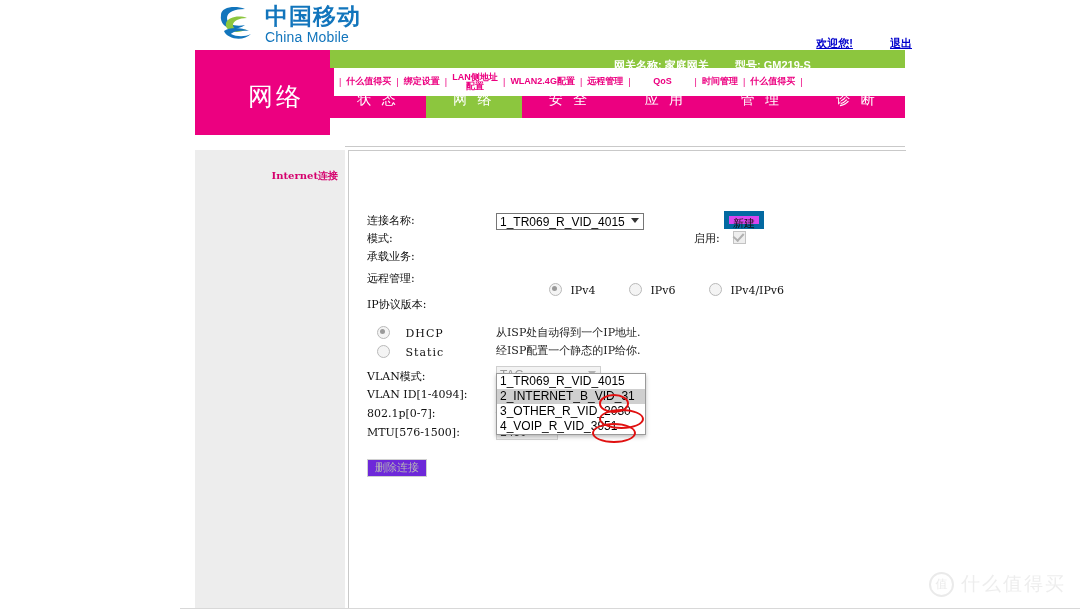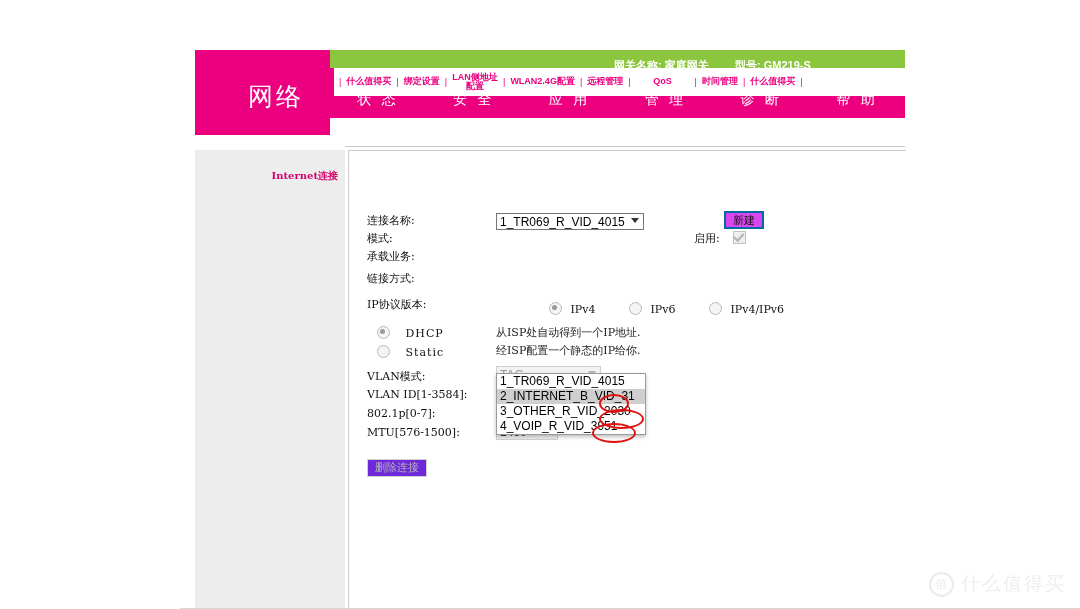--- a/index.html
+++ b/index.html
@@ -94,21 +94,21 @@
 
   .radio{display:inline-block;width:11px;height:11px;border-radius:50%;
          border:1px solid #b9b9b9;background:#f4f4f4;vertical-align:-2px;position:relative;}
   .radio.on::after{content:"";position:absolute;left:2px;top:2px;width:5px;height:5px;
          border-radius:50%;background:#9a9a9a;}
   .chk{display:inline-block;width:11px;height:11px;border:1px solid #c3c3c3;background:#eeeeee;
        vertical-align:-2px;position:relative;}
   .chk.on::after{content:"";position:absolute;left:1px;top:-1px;width:5px;height:8px;
        border:solid #b0b0b0;border-width:0 2px 2px 0;transform:rotate(42deg);}
 
-  .btn{position:absolute;box-sizing:border-box;border:2px solid #0369a1;background:#d946ef;
+  .btn{position:absolute;box-sizing:border-box;border:5px solid #0369a1;background:#d946ef;
        font-family:"DejaVu Sans","Liberation Sans",sans-serif;font-size:11px;color:#111;
        text-align:center;cursor:pointer;}
   .btn.disabled{border:1px solid #d0d0d0;background:#6d28d9;color:#b6b6b6;}
 
   .desc{position:absolute;left:147px;font-size:11px;color:#222;white-space:nowrap;}
 
   
   .ink{position:absolute;border:2px solid #e01010;border-radius:50%;z-index:40;
        pointer-events:none;background:transparent;}
 
@@ -121,36 +121,55 @@
   .wm-text{color:#dcdcdc;font-size:19px;letter-spacing:2px;
       font-family:"DejaVu Sans","Liberation Sans",sans-serif;}
 
   .bottomrule{position:absolute;left:180px;bottom:0;width:900px;height:1px;background:#d8d8d8;}
 </style>
 </head>
 <body>
 
 <div id="page">
 
+  <div class="logo-strip">
+    <div class="logo-wrap">
+      <span class="logo-mark">
+        <svg width="44" height="42" viewBox="0 0 44 42">
+          <path d="M6 12 C6 4, 20 2, 30 6 C20 6, 12 9, 12 15 C12 22, 22 24, 30 22 C18 30, 4 24, 6 12 Z" fill="#1275bc"></path>
+          <path d="M11 20 C13 14, 24 12, 32 15 C24 15, 18 18, 18 22 C18 27, 26 28, 32 26 C22 32, 9 28, 11 20 Z" fill="#8cc63e"></path>
+          <path d="M9 28 C14 24, 26 24, 34 28 C26 27, 18 28, 16 31 C22 34, 30 34, 36 31 C28 39, 12 36, 9 28 Z" fill="#1275bc"></path>
+        </svg>
+      </span>
+      <span class="logo-text">
+        <span class="logo-cn">中国移动</span>
+        <span class="logo-en">China Mobile</span>
+      </span>
+    </div>
+    <div class="welcome">
+      <span class="w1">欢迎您!</span>
+      <a href="#">退出</a>
+    </div>
+  </div>
 
   <div class="mast">
     <div class="mast-left">
       <span>网络</span>
     </div>
     <div class="greenbar">
       <span class="gw-name">网关名称: 家庭网关</span>
       <span class="gw-model">型号: GM219-S</span>
     </div>
     <div class="navbar">
       <div class="navtab">状 态</div>
+      <div class="navtab active">网 络</div>
       <div class="navtab">安 全</div>
       <div class="navtab">应 用</div>
       <div class="navtab">管 理</div>
       <div class="navtab">诊 断</div>
-      <div class="navtab">帮 助</div>
     </div>
   </div>
 
   <div class="subnav">
     <span class="sep">|</span>
     <span class="sitem">什么值得买</span>
     <span class="sep">|</span>
     <span class="sitem">绑定设置</span>
     <span class="sep">|</span>
     <span class="sitem wrap">LAN侧地址配置</span>
@@ -173,21 +192,21 @@
     <div class="leftcol">
       <div class="side-label">Internet连接</div>
     </div>
 
     <div class="maincol">
       <div class="form">
 
         <div class="lbl" style="top:62px">连接名称:</div>
         <div class="lbl" style="top:80px">模式:</div>
         <div class="lbl" style="top:98px">承载业务:</div>
-        <div class="lbl" style="top:120px">链接方式:</div>
+        <div class="lbl" style="top:120px">远程管理:</div>
         <div class="lbl" style="top:146px">IP协议版本:</div>
 
         <div class="sel" style="left:147px;top:62px;width:148px">
           <span>1_TR069_R_VID_4015</span>
           <span class="arrow"></span>
         </div>
 
         <div class="btn" style="left:375px;top:60px;width:40px;height:18px;line-height:16px">新建</div>
 
         <div class="row" style="left:345px;top:80px;white-space:nowrap">
@@ -199,21 +218,21 @@
           <div class="dropitem">1_TR069_R_VID_4015</div>
           <div class="dropitem sel-hl">2_INTERNET_B_VID_31</div>
           <div class="dropitem">3_OTHER_R_VID_2030</div>
           <div class="dropitem">4_VOIP_R_VID_3951</div>
         </div>
 
         <div class="ink" style="left:250px;top:243px;width:26px;height:15px"></div>
         <div class="ink" style="left:250px;top:258px;width:41px;height:16px"></div>
         <div class="ink" style="left:243px;top:272px;width:40px;height:16px"></div>
 
-        <div class="row" style="left:200px;top:151px;white-space:nowrap">
+        <div class="row" style="left:200px;top:132px;white-space:nowrap">
           <span class="radio on"></span>
           <span style="margin-left:5px">IPv4</span>
           <span class="radio" style="margin-left:30px"></span>
           <span style="margin-left:5px">IPv6</span>
           <span class="radio" style="margin-left:30px"></span>
           <span style="margin-left:5px">IPv4/IPv6</span>
         </div>
 
         <div class="row" style="left:28px;top:175px;white-space:nowrap">
           <span class="radio on"></span>
@@ -225,21 +244,21 @@
         </div>
         <div class="desc" style="top:174px">从ISP处自动得到一个IP地址.</div>
         <div class="desc" style="top:192px">经ISP配置一个静态的IP给你.</div>
 
         <div class="lbl" style="top:218px">VLAN模式:</div>
         <div class="sel disabled" style="left:147px;top:215px;width:105px">
           <span>TAG</span>
           <span class="arrow"></span>
         </div>
 
-        <div class="lbl" style="top:237px">VLAN ID[1-3584]:</div>
+        <div class="lbl" style="top:237px">VLAN ID[1-4094]:</div>
         <div class="txt" style="left:147px;top:234px;width:62px">4015</div>
 
         <div class="lbl" style="top:256px">802.1p[0-7]:</div>
         <div class="row" style="left:147px;top:255px;white-space:nowrap">
           <span class="chk on"></span>
           <span style="margin-left:4px">使能</span>
         </div>
         <div class="txt" style="left:200px;top:253px;width:62px">6</div>
 
         <div class="lbl" style="top:275px">MTU[576-1500]:</div>

